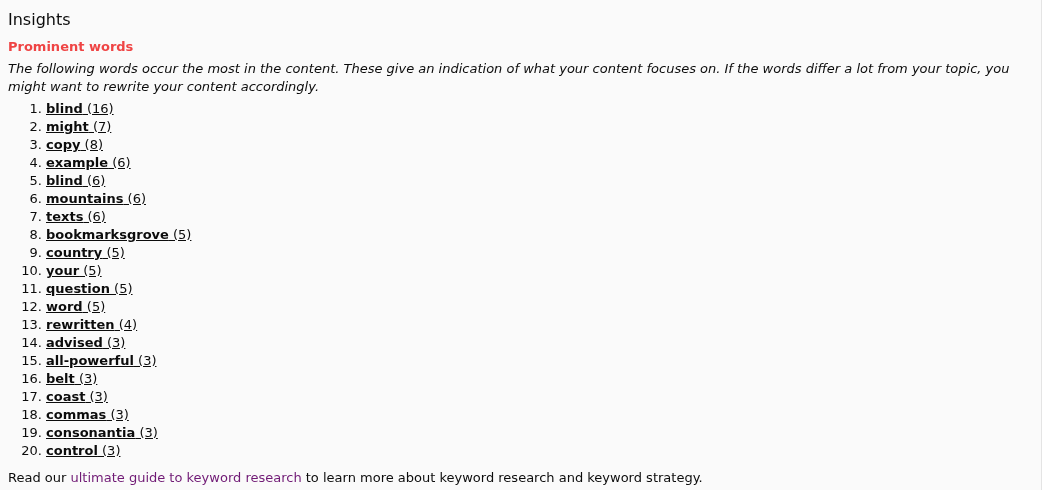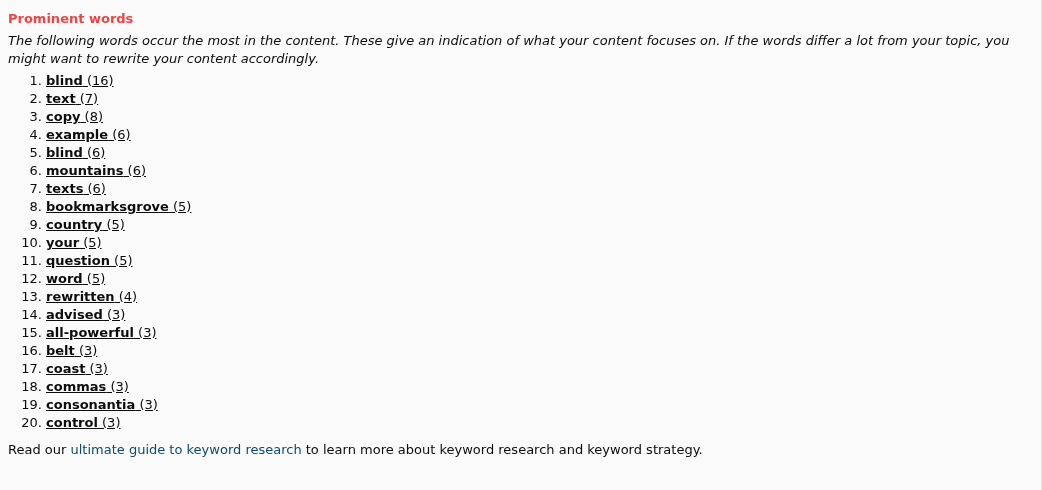--- a/index.html
+++ b/index.html
@@ -57,39 +57,40 @@
   .prominent-words-list li strong {
     font-weight: 700;
   }
   .footer-note {
     margin: 0;
     font-size: 13px;
     line-height: 18px;
     color: #0c0c0c;
   }
   .footer-link {
-    color: #0c4a6e;
+    color: #701a75;
     text-decoration: none;
     cursor: pointer;
     text-align: center;
   }
 </style>
 </head>
 <body>
 
 <div class="insights-panel">
 
+  <h2 class="panel-title">Insights</h2>
 
   <h3 class="section-heading">Prominent words</h3>
 
   <p class="description">The following words occur the most in the content. These give an indication of what your content focuses on. If the words differ a lot from your topic, you might want to rewrite your content accordingly.</p>
 
   <ol class="prominent-words-list">
       <li><strong>blind</strong><span> (16)</span></li>
-      <li><strong>text</strong><span> (7)</span></li>
+      <li><strong>might</strong><span> (7)</span></li>
       <li><strong>copy</strong><span> (8)</span></li>
       <li><strong>example</strong><span> (6)</span></li>
       <li><strong>blind</strong><span> (6)</span></li>
       <li><strong>mountains</strong><span> (6)</span></li>
       <li><strong>texts</strong><span> (6)</span></li>
       <li><strong>bookmarksgrove</strong><span> (5)</span></li>
       <li><strong>country</strong><span> (5)</span></li>
       <li><strong>your</strong><span> (5)</span></li>
       <li><strong>question</strong><span> (5)</span></li>
       <li><strong>word</strong><span> (5)</span></li>

